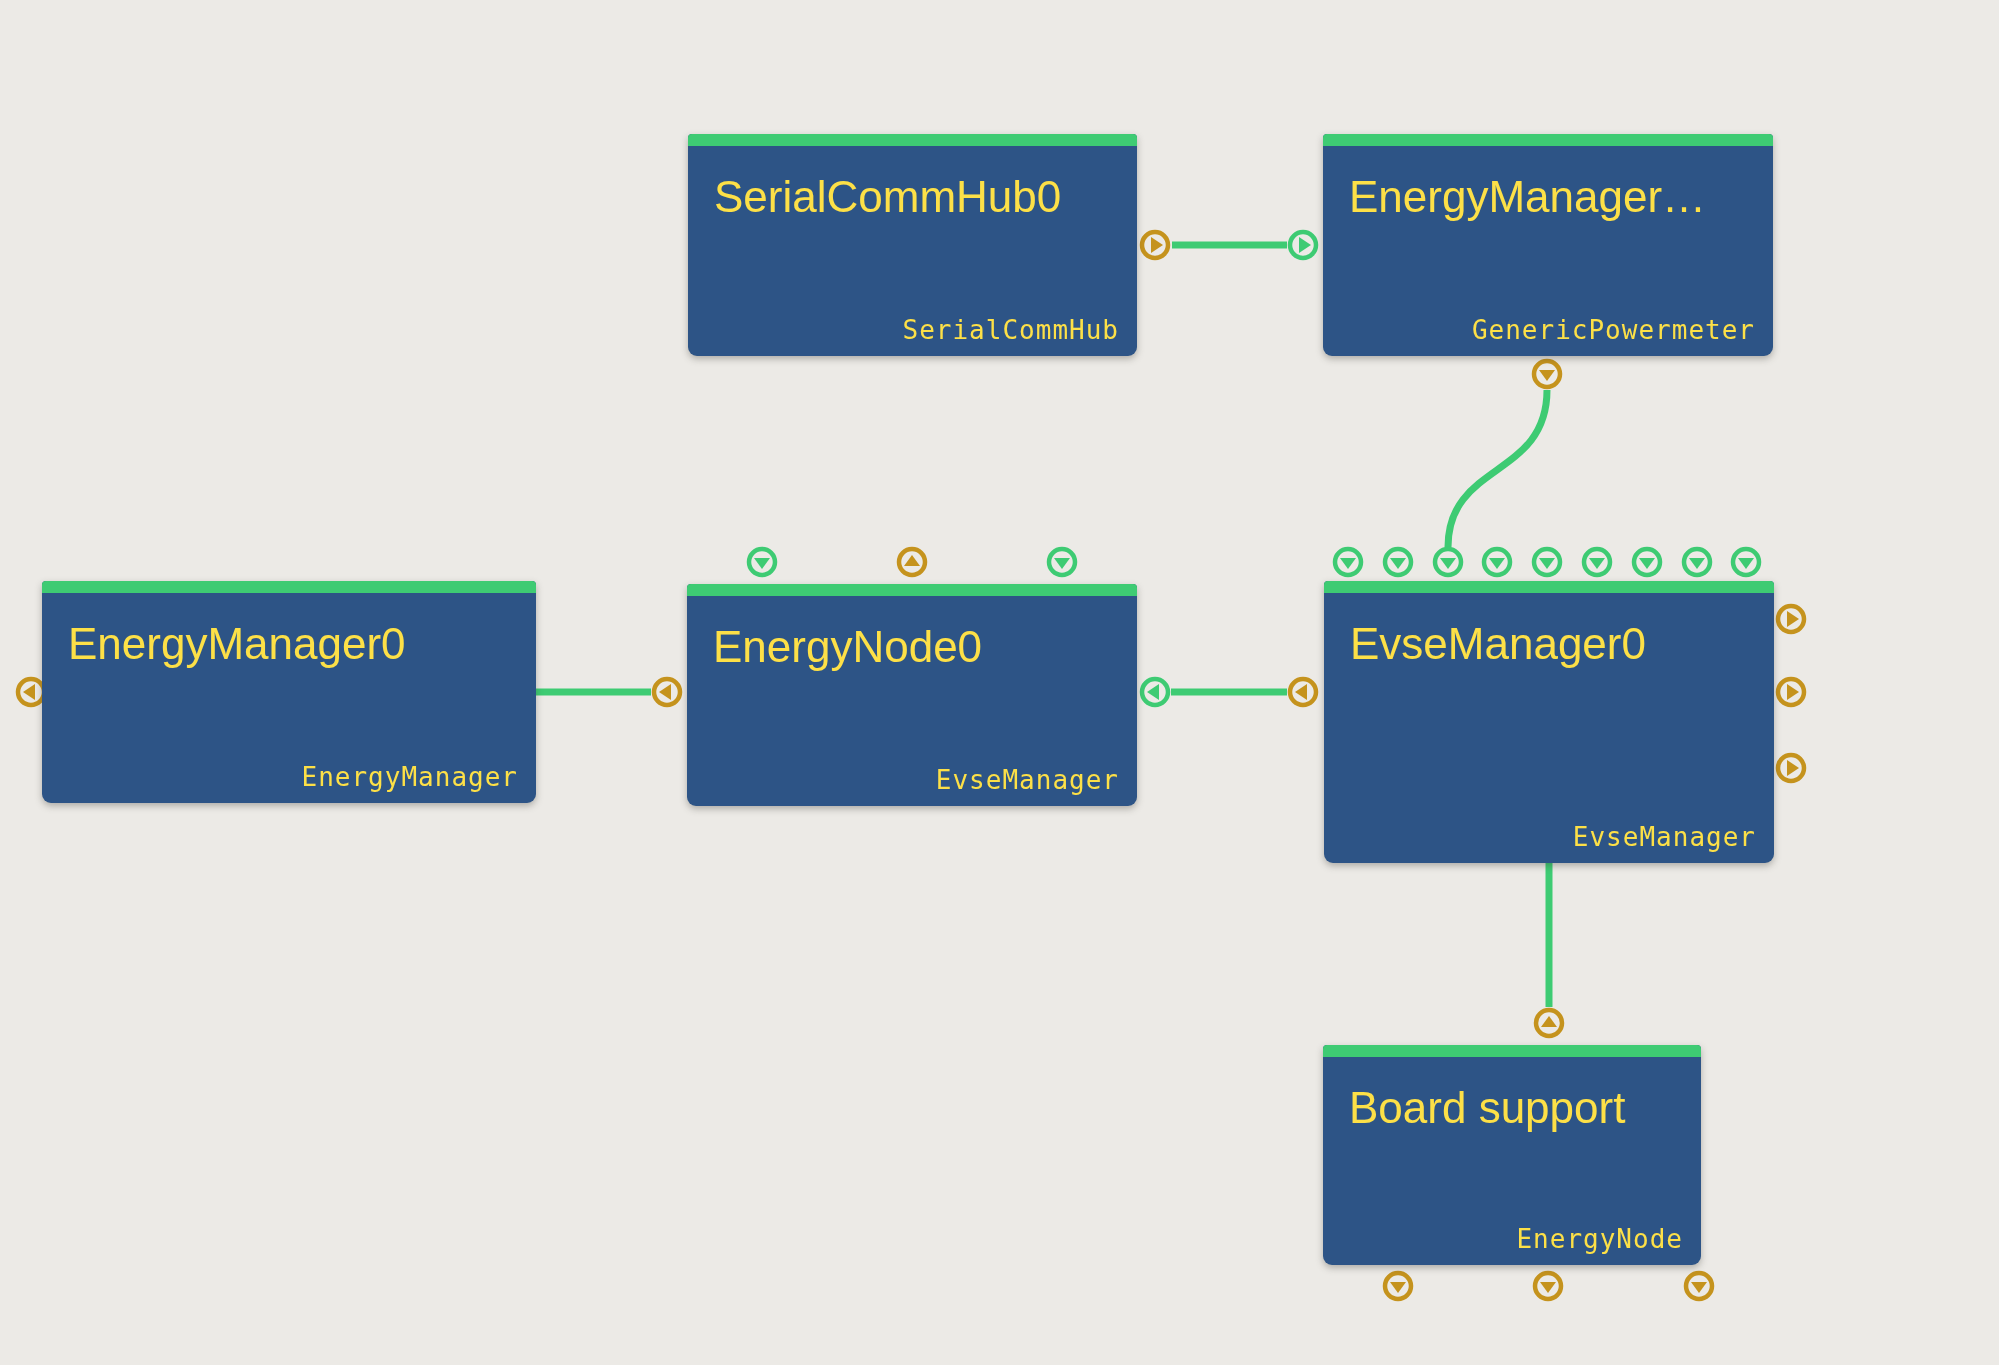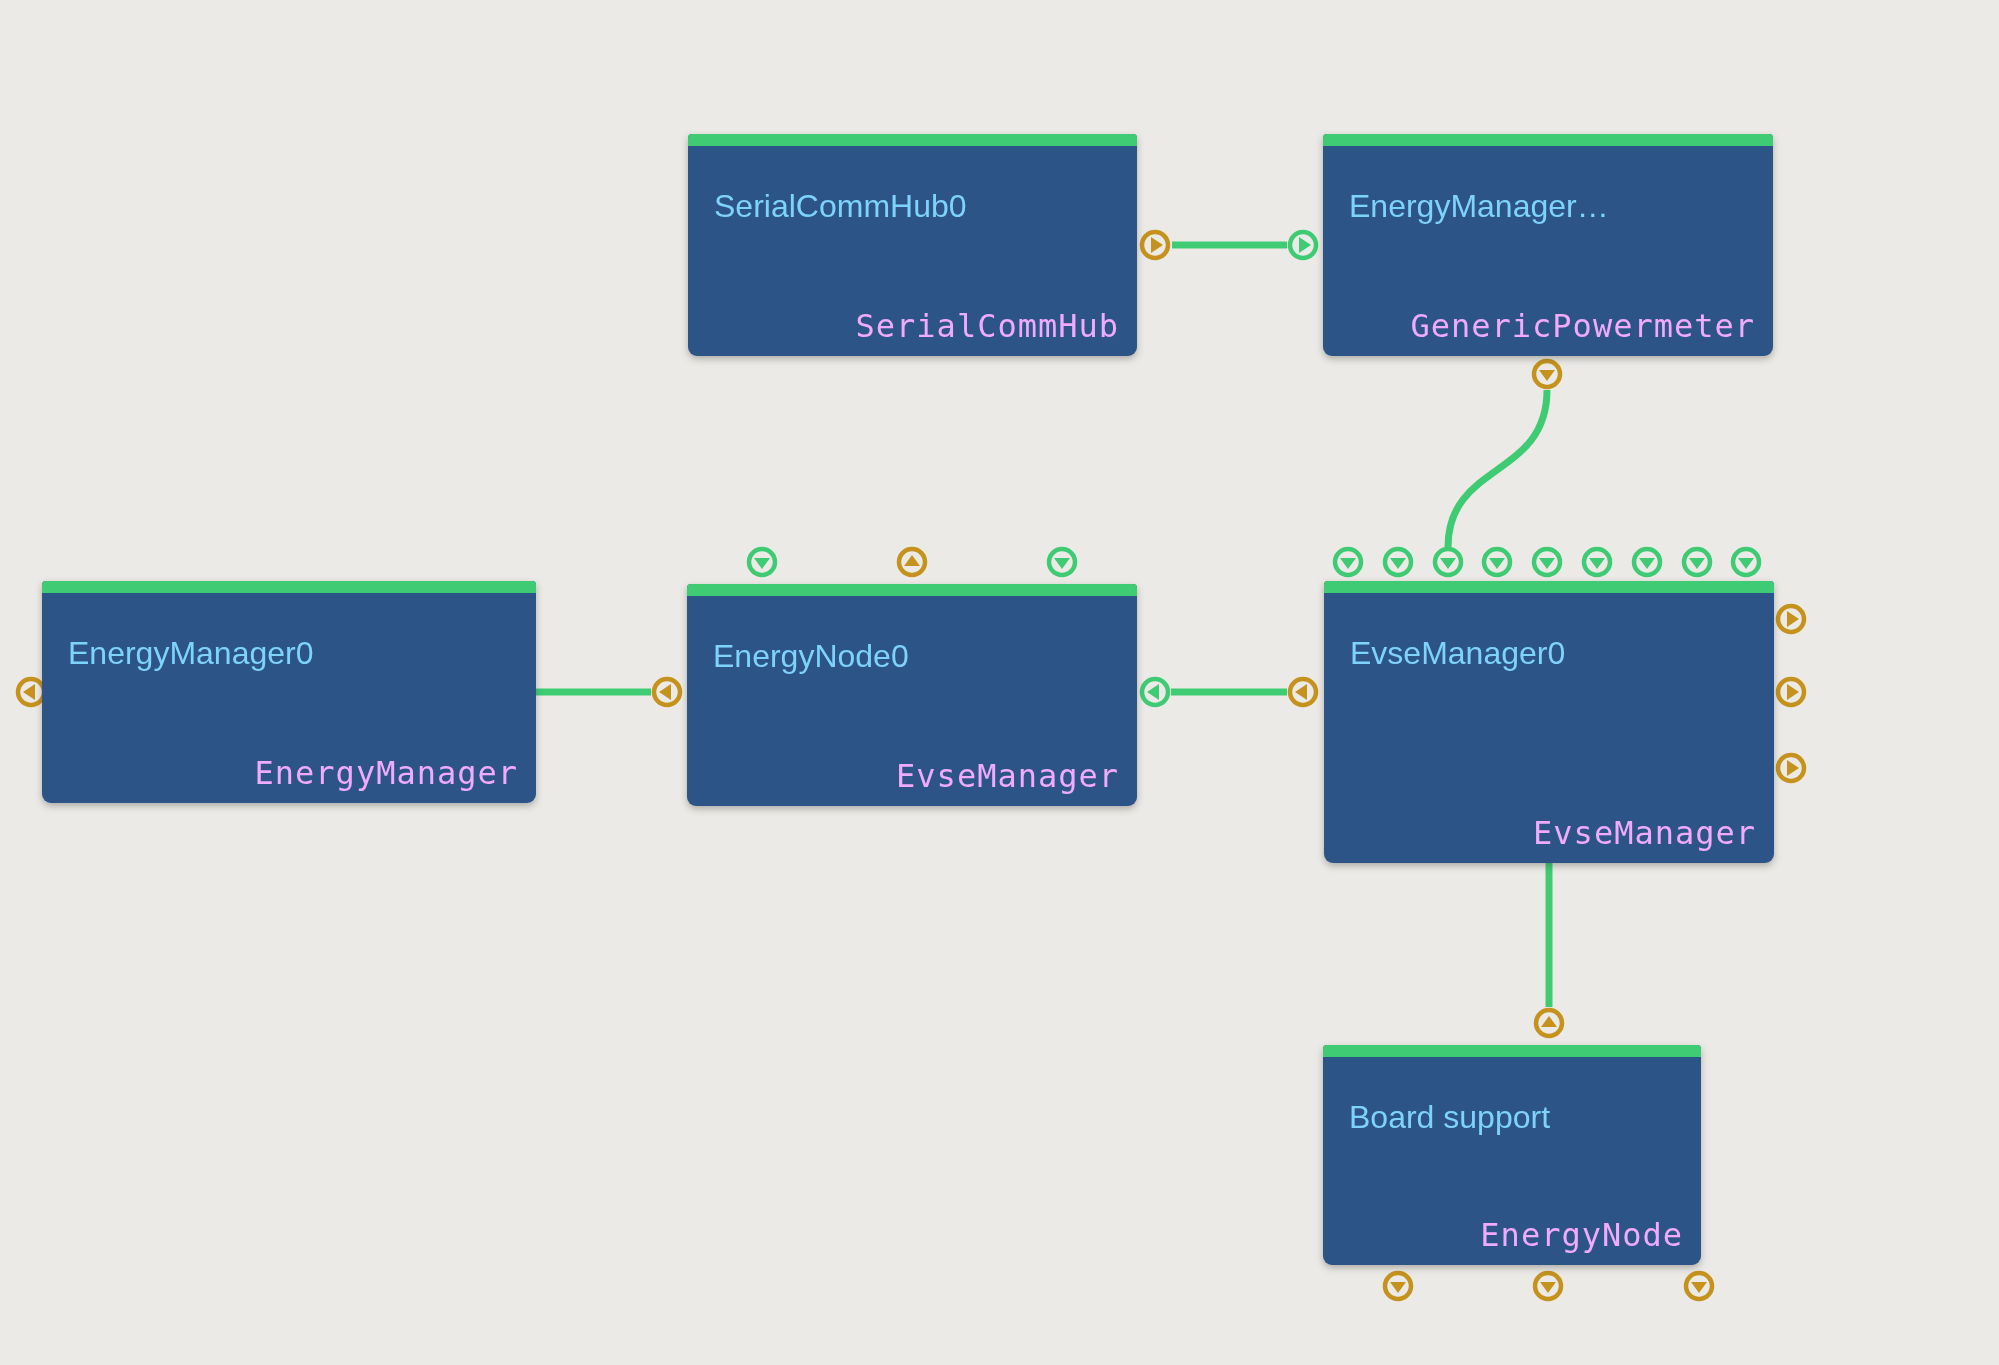--- a/index.html
+++ b/index.html
@@ -13,31 +13,31 @@
   .wire{fill:none;stroke-width:7;stroke-linecap:butt;}
   .port-circle{stroke-width:4.5;}
   .node{
     position:absolute;
     background:#2D5486;
     border-radius:4px 4px 9px 9px;
     box-shadow:0 3px 7px rgba(60,60,55,0.35);
   }
   .node-bar{height:12px;border-radius:4px 4px 0 0;}
   .node-title{
-    color:#7dd3fc;
-    font-size:32px;
+    color:#fde047;
+    font-size:44px;
     font-weight:400;
-    margin:42px 24px 0 26px;
+    margin:26px 24px 0 26px;
     white-space:nowrap;overflow:hidden;text-overflow:ellipsis;
   }
   .node-type{
     position:absolute;right:18px;bottom:11px;
     font-family:"DejaVu Sans Mono",monospace;
-    font-size:32px;letter-spacing:1px;
-    color:#f0abfc;
+    font-size:26px;letter-spacing:1px;
+    color:#fde047;
     white-space:nowrap;
   }
 </style>
 </head>
 <body>
 
 <div class="canvas">
     <svg class="wires-layer" viewBox="0 0 1999 1365">
       <path class="wire" d="M 1172 245 L 1287 245" stroke="#3ECB73"></path>
       <path class="wire" d="M 1547 390 C 1547 478 1448 462 1448 547" stroke="#3ECB73"></path>

